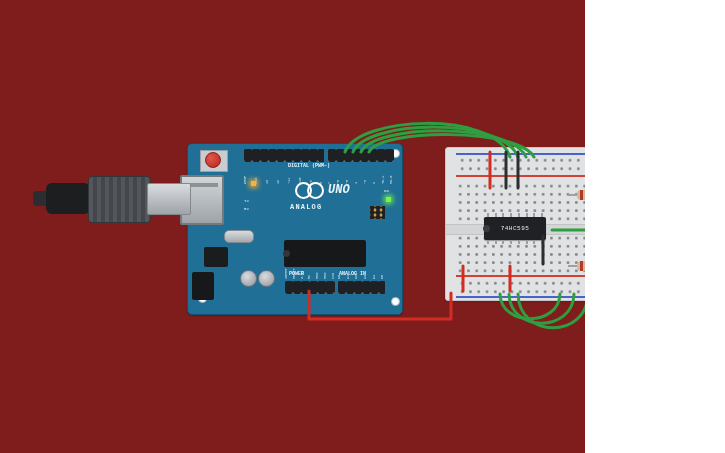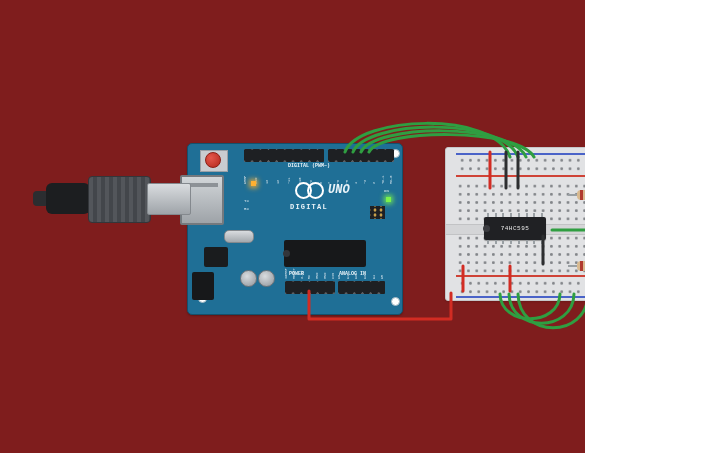--- a/index.html
+++ b/index.html
@@ -128,21 +128,21 @@
         <div class="slot"></div>
       </div>
 
     <div class="btxt" style="left:56px;top:55px;font-size:4px;">TX</div>
     <div class="btxt" style="left:56px;top:63px;font-size:4px;">RX</div>
     <div id="led-l"></div>
 
     <div class="ring" style="left:107px;top:38px;"></div>
     <div class="ring" style="left:119px;top:38px;"></div>
     <div class="btxt" style="left:140px;top:40px;font-size:12px;font-weight:bold;font-style:italic;">UNO</div>
-    <div class="btxt" style="left:102px;top:60px;font-size:7px;font-weight:bold;letter-spacing:1.2px;">DIGITAL</div>
+    <div class="btxt" style="left:102px;top:60px;font-size:7px;font-weight:bold;letter-spacing:1.2px;">ANALOG</div>
 
     <div class="btxt" style="left:196px;top:45px;font-size:4px;">ON</div>
     <div id="led-on"></div>
     <div id="icsp"></div>
 
     <div id="crystal"></div>
     <div id="regulator"></div>
     <div class="cap" style="left:52px;top:126px;"></div>
     <div class="cap" style="left:70px;top:126px;"></div>
     <div id="atmega">

